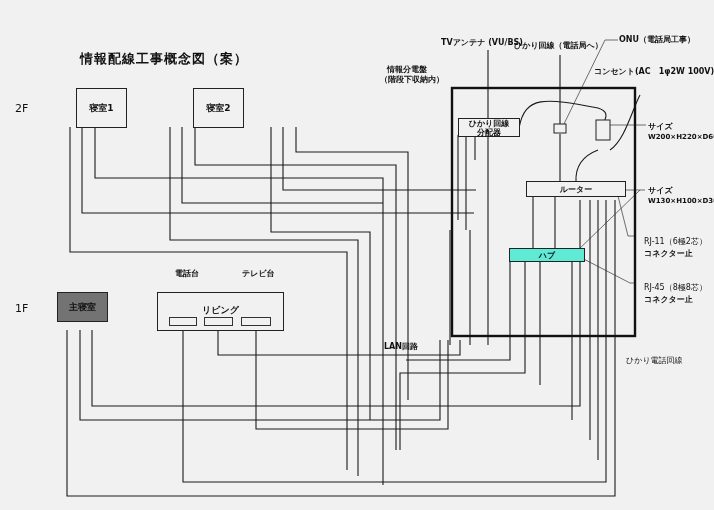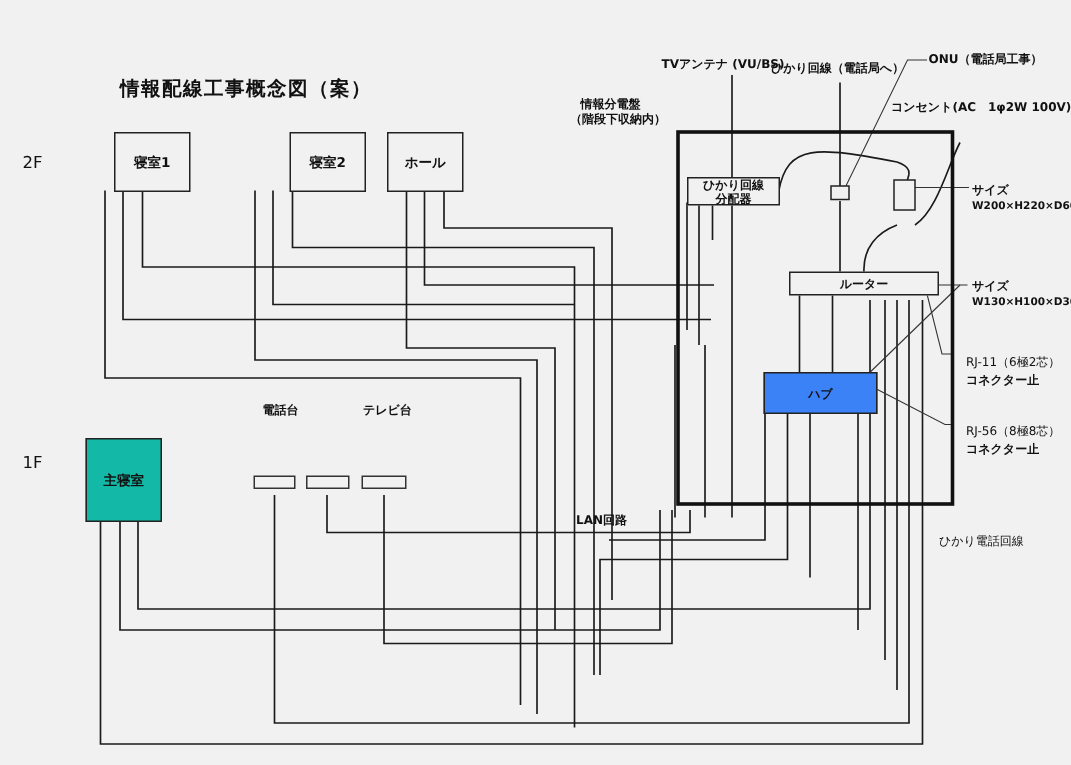--- a/index.html
+++ b/index.html
@@ -93,56 +93,56 @@
 
   <div class="lbl floor" style="left:15px;top:102px;">2F</div>
   <div class="lbl floor" style="left:15px;top:302px;">1F</div>
 
   <div class="box" style="left:57px;top:88px;width:51px;height:40px;background:#f1f1f1;margin-left:19px;">
       <span>寝室1</span>
     </div>
   <div class="box" style="left:157px;top:88px;width:51px;height:40px;background:#f1f1f1;margin-left:36px;">
       <span>寝室2</span>
     </div>
-  <div class="box" style="left:258px;top:88px;width:51px;height:40px;background:#f1f1f1;">
-      <span>ホール</span>
-    </div>
-  <div class="box" style="left:57px;top:292px;width:51px;height:56px;background:#14b8a6;align-items:center;">
+  <div class="box" style="left:57px;top:292px;width:51px;height:30px;background:#737373;align-items:center;">
       <span>主寝室</span>
     </div>
 
+  <div class="box" style="left:157px;top:292px;width:127px;height:39px;align-items:flex-start;padding-top:11px;background:#f1f1f1;">
+      <span>リビング</span>
+    </div>
   <div class="inner-box" style="left:169px;top:317px;width:28px;height:9px;"></div>
   <div class="inner-box" style="left:204px;top:317px;width:29px;height:9px;"></div>
   <div class="inner-box" style="left:241px;top:317px;width:30px;height:9px;"></div>
 
   <div class="lbl small" style="left:175px;top:268px;">電話台</div>
   <div class="lbl small" style="left:242px;top:268px;">テレビ台</div>
 
   <div class="lbl small" style="left:387px;top:64px;">情報分電盤</div>
   <div class="lbl small" style="left:380px;top:74px;">（階段下収納内）</div>
 
   <div class="box" style="left:458px;top:118px;width:62px;height:19px;flex-direction:column;font-size:8px;line-height:9px;background:#f1f1f1;">
     <span>ひかり回線</span>
     <span>分配器</span>
   </div>
   <div class="box" style="left:526px;top:181px;width:100px;height:16px;font-size:8px;background:#f1f1f1;">
       <span>ルーター</span>
     </div>
-  <div class="box" style="left:509px;top:248px;width:76px;height:28px;font-size:8px;background:#3b82f6;">
+  <div class="box" style="left:509px;top:248px;width:76px;height:14px;font-size:8px;background:#5eead4;">
       <span>ハブ</span>
     </div>
 
   <div class="lbl small" style="left:441px;top:37px;">TVアンテナ (VU/BS)</div>
   <div class="lbl small" style="left:514px;top:40px;">ひかり回線（電話局へ）</div>
   <div class="lbl small" style="left:619px;top:34px;">ONU（電話局工事）</div>
   <div class="lbl small" style="left:594px;top:66px;">コンセント(AC　1φ2W 100V)</div>
   <div class="lbl small" style="left:648px;top:121px;">サイズ</div>
   <div class="lbl small" style="left:648px;top:133px;font-size:7px;">W200×H220×D60</div>
   <div class="lbl small" style="left:648px;top:185px;">サイズ</div>
   <div class="lbl small" style="left:648px;top:197px;font-size:7px;">W130×H100×D30</div>
   <div class="lbl small" style="left:644px;top:236px;font-weight:normal;">RJ-11（6極2芯）</div>
   <div class="lbl small" style="left:644px;top:248px;">コネクター止</div>
-  <div class="lbl small" style="left:644px;top:282px;font-weight:normal;">RJ-56（8極8芯）</div>
+  <div class="lbl small" style="left:644px;top:282px;font-weight:normal;">RJ-45（8極8芯）</div>
   <div class="lbl small" style="left:644px;top:294px;">コネクター止</div>
   <div class="lbl small" style="left:384px;top:341px;">LAN回路</div>
   <div class="lbl small" style="left:626px;top:355px;font-weight:normal;">ひかり電話回線</div>
 
 </div>
 
 </body></html>

